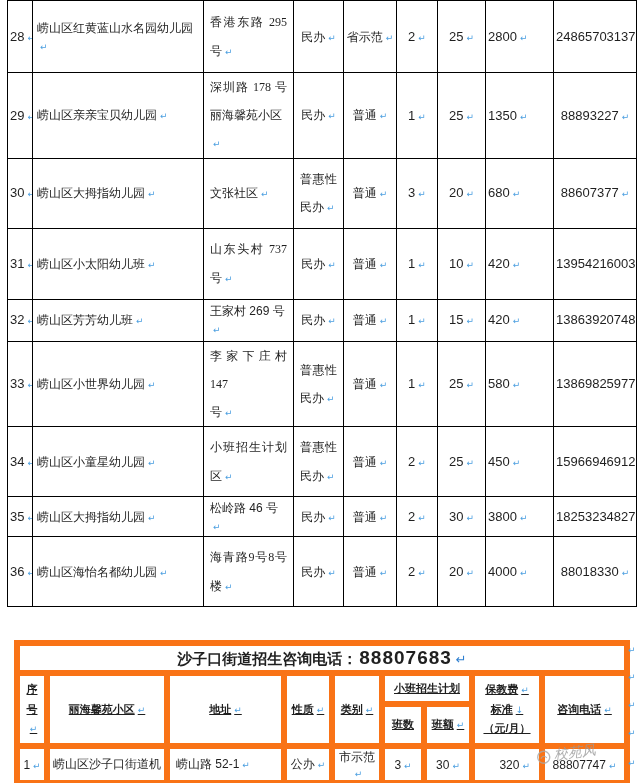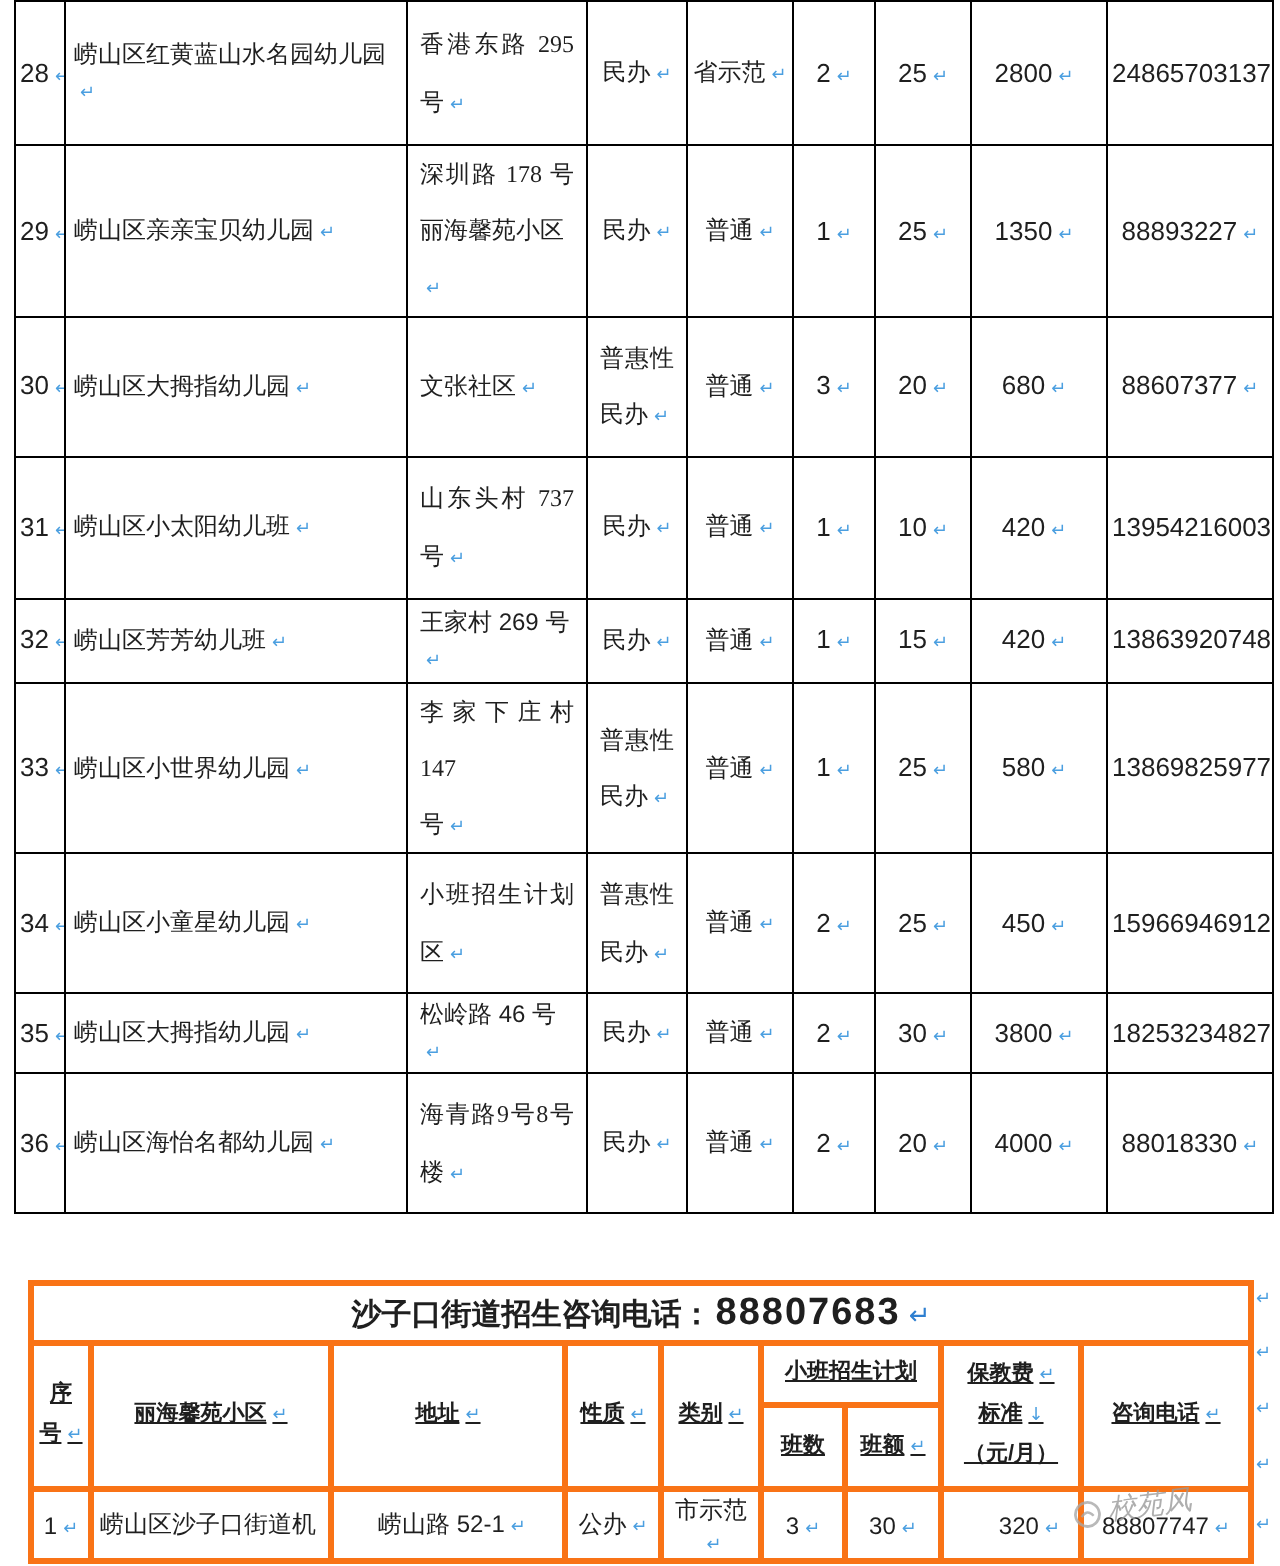--- a/index.html
+++ b/index.html
@@ -8,49 +8,49 @@
   table{border-collapse:collapse;table-layout:fixed;}
   td{box-sizing:border-box;overflow:hidden;}
 
   
   .t-upper{position:absolute;left:7px;top:0;width:630px;}
   .t-upper td{border:1px solid #000;font-size:12px;text-align:center;vertical-align:middle;
               padding:0 2px;line-height:1.5;}
   .t-upper tr.partial td{border-top:none;}
   .t-upper td.name{text-align:left;padding-left:4px;}
   .t-upper td.addr{text-align:left;padding-left:6px;padding-right:6px;}
-  .t-upper td.fee{text-align:center;padding-right:7px;}
+  .t-upper td.fee{text-align:left;padding-right:7px;}
   .t-upper td.num{font-size:13px;}
   td.ml2{line-height:2.35;}            
   .line{display:block;}
   .jl{display:block;text-align:justify;text-align-last:justify;font-family:Liberation Serif, serif;}
   .nat2{text-align:left !important;padding-left:6px !important;padding-right:6px !important;}
 
   
   .pm{font-family:"DejaVu Sans",sans-serif;color:#4b9fe0;font-size:9px;margin-left:3px;
       font-style:normal;font-weight:normal;}
   .pm-lg{font-size:13px;color:#2e7fd0;margin-left:4px;}
   .side-pm{position:absolute;left:628px;font-family:"DejaVu Sans",sans-serif;color:#4b9fe0;
            font-size:9px;}
 
   
   .doc-title{position:absolute;left:0;top:605px;width:640px;height:34px;line-height:34px;
              text-align:center;font-family:"Liberation Serif",serif;font-weight:bold;
              font-size:22px;color:#111;}
 
   
   .t-bottom{position:absolute;left:14px;top:640px;width:612px;border:2px solid #000;}
-  .t-bottom td{border:3px solid #f97316;vertical-align:middle;text-align:center;padding:0 2px;}
+  .t-bottom td{border:6px solid #f97316;vertical-align:middle;text-align:center;padding:0 2px;}
   .t-bottom td.hotline{font-family:"Liberation Serif",serif;font-weight:bold;font-size:15px;}
   .hl-number{font-size:19px;font-weight:600;font-family:"Liberation Sans",sans-serif;
              letter-spacing:1px;margin-left:2px;}
   .t-bottom td.hc{font-weight:bold;font-size:11px;line-height:1.8;text-decoration:underline;}
   .t-bottom td.body{font-size:12px;}
   .t-bottom td.bname{text-align:left;padding-left:3px;white-space:nowrap;}
-  .t-bottom td.baddr{text-align:center;padding-left:6px;}
+  .t-bottom td.baddr{text-align:left;padding-left:6px;}
   .t-bottom td.bfee{text-align:right;padding-right:9px;}
 
   
   .watermark{position:absolute;left:536px;top:745px;display:flex;align-items:center;gap:3px;
              transform:rotate(-7deg);color:#9a9a9a;opacity:.8;font-size:14px;font-style:italic;
              z-index:5;pointer-events:none;}
   .wm-icon{display:inline-block;}
 </style>
 </head>
 <body>

